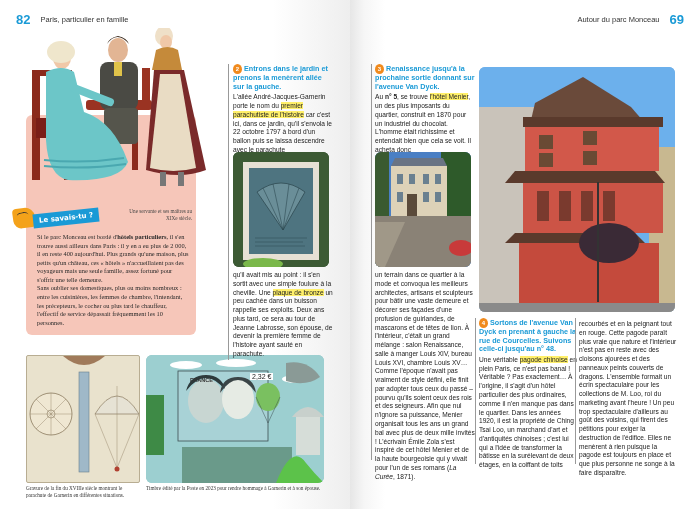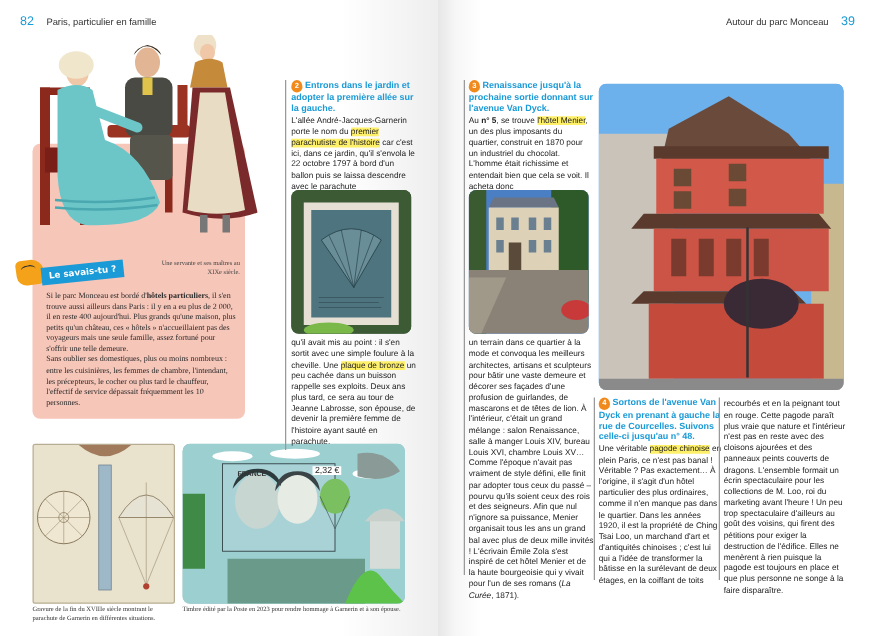--- a/index.html
+++ b/index.html
@@ -5,21 +5,21 @@
   * { box-sizing: border-box; margin: 0; padding: 0; }
   html, body { width: 700px; height: 509px; overflow: hidden; background: #fff; }
   body { position: relative; font-family: "Liberation Sans", sans-serif; color: #222; }
 
   .spread { position: absolute; inset: 0; display: flex; }
   .page { position: relative; width: 350px; height: 509px; overflow: hidden; }
   .page-left { background: linear-gradient(90deg, #ffffff 0%, #ffffff 78%, #eeeeee 100%); }
   .page-right { background: linear-gradient(90deg, #e6e6e6 0%, #f6f6f6 4%, #ffffff 10%, #ffffff 100%); }
 
   .folio { position: absolute; top: 12px; font-size: 7.5px; color: #333; display: flex; align-items: center; gap: 10px; }
-  .folio .num { color: #1a9ad6; font-weight: normal; font-size: 10px; }
+  .folio .num { color: #1a9ad6; font-weight: bold; font-size: 13px; }
   .folio-left { left: 16px; }
   .folio-right { right: 16px; }
 
   
   .illus { position: absolute; left: 14px; top: 28px; width: 196px; height: 170px; }
   .pink-box-lower { position: absolute; left: 26px; top: 115px; width: 170px; height: 220px; background: #f6c6b9; border-radius: 6px; }
 
   .caption-servante { position: absolute; left: 120px; top: 208px; width: 72px; text-align: right; font-family: "Liberation Serif", serif; font-size: 5.2px; line-height: 1.35; color: #444; }
 
   .savais { position: absolute; left: 13px; top: 208px; display: flex; align-items: center; }
@@ -152,21 +152,21 @@
       </svg>
       <div style="position:absolute;left:44px;top:22px;font-size:5.5px;color:#333;font-weight:bold;">FRANCE</div>
       <div style="position:absolute;left:104px;top:18px;font-size:7px;color:#222;background:#fff;padding:0 2px;">2,32 €</div>
     </div>
 
     <div class="caption-bottom cap-gravure">Gravure de la fin du XVIIIe siècle montrant le parachute de Garnerin en différentes situations.</div>
     <div class="caption-bottom cap-stamp">Timbre édité par la Poste en 2023 pour rendre hommage à Garnerin et à son épouse.</div>
 
     <div class="col-rule" style="left:228px;top:64px;height:296px;"></div>
     <div class="col" style="left:233px;top:64px;width:100px;">
-      <div class="step-head"><span class="step-badge">2</span><span>Entrons dans le jardin et adopter la première allée sur la gauche.</span></div>
+      <div class="step-head"><span class="step-badge">2</span><span>Entrons dans le jardin et prenons la menèrent allée sur la gauche.</span></div>
       <p><span>L'allée André-Jacques-Garnerin porte le nom du </span><span class="hl">premier parachutiste de l'histoire</span><span> car c'est ici, dans ce jardin, qu'il s'envola le 22 octobre 1797 à bord d'un ballon puis se laissa descendre avec le parachute</span></p>
     </div>
 
     <div class="photo plaque">
       <svg width="96" height="115" viewBox="0 0 96 115">
         <rect width="96" height="115" fill="#3c5a34"></rect>
         <rect x="10" y="10" width="76" height="98" fill="#e6e0d4"></rect>
         <rect x="16" y="16" width="64" height="86" fill="#4e7480"></rect>
         <path d="M24 40 q24 -18 48 0 l-22 38 z" fill="#6a8e98" stroke="#2e4a52" stroke-width="0.8"></path>
         <g stroke="#2e4a52" stroke-width="0.6">
@@ -185,21 +185,21 @@
     </div>
 
     <div class="col" style="left:233px;top:271px;width:100px;">
       <p><span>qu'il avait mis au point : il s'en sortit avec une simple foulure à la cheville. Une </span><span class="hl">plaque de bronze</span><span> un peu cachée dans un buisson rappelle ses exploits. Deux ans plus tard, ce sera au tour de Jeanne Labrosse, son épouse, de devenir la première femme de l'histoire ayant sauté en parachute.</span></p>
     </div>
   </div>
 
   <div class="page page-right">
     <div class="folio folio-right">
       <span>Autour du parc Monceau</span>
-      <span class="num">39</span>
+      <span class="num">69</span>
     </div>
 
     <div class="col-rule" style="left:21px;top:64px;height:396px;"></div>
     <div class="col" style="left:25px;top:64px;width:100px;">
       <div class="step-head"><span class="step-badge">3</span><span>Renaissance jusqu'à la prochaine sortie donnant sur l'avenue Van Dyck.</span></div>
       <p><span>Au </span><b>n° 5</b><span>, se trouve </span><span class="hl">l'hôtel Menier</span><span>, un des plus imposants du quartier, construit en 1870 pour un industriel du chocolat. L'homme était richissime et entendait bien que cela se voit. Il acheta donc</span></p>
     </div>
 
     <div class="photo hotel" style="left:25px;">
       <svg width="96" height="115" viewBox="0 0 96 115">

